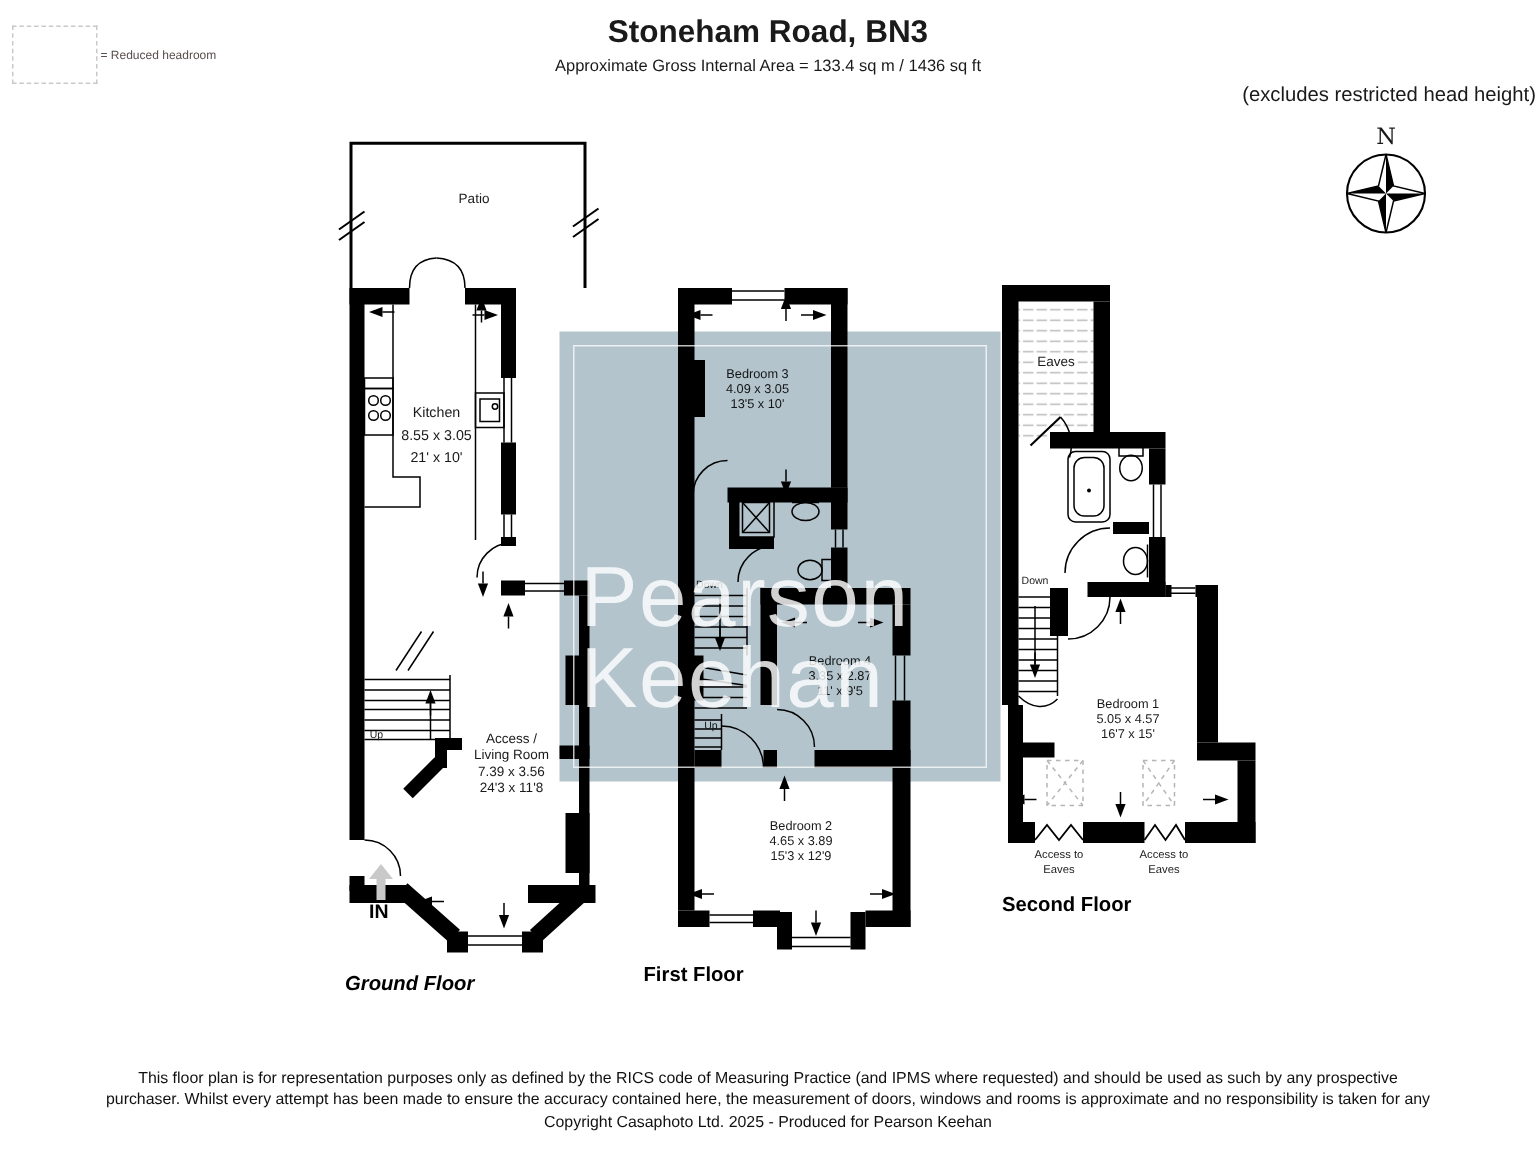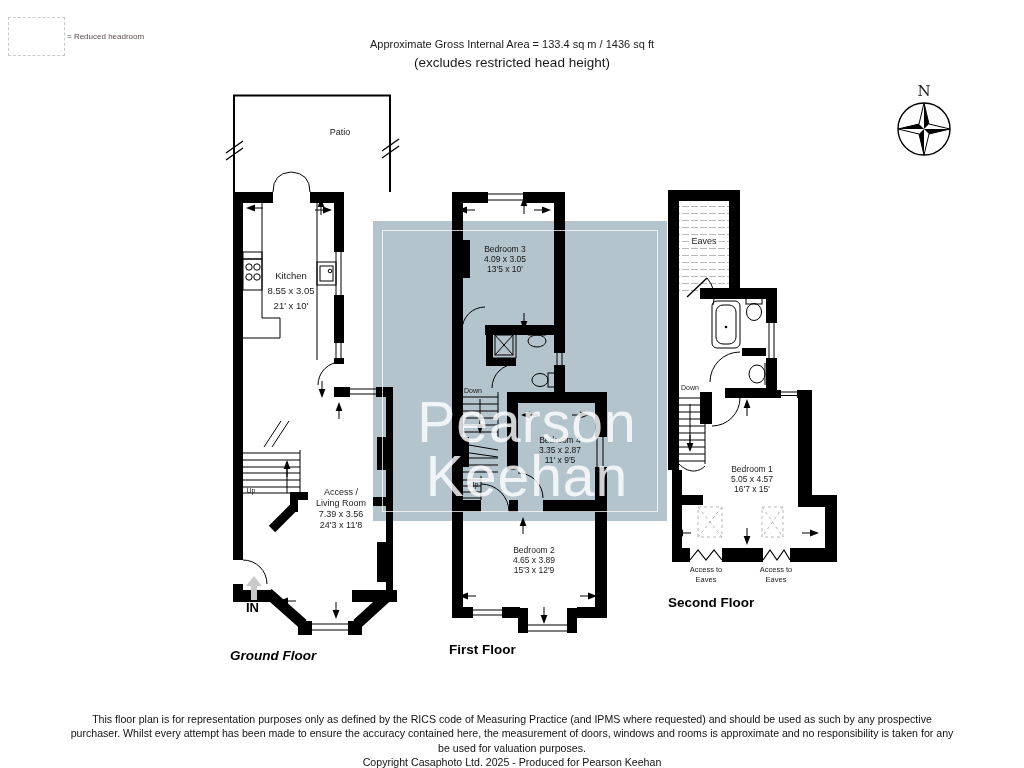--- a/index.html
+++ b/index.html
@@ -5,29 +5,29 @@
   html,body{margin:0;padding:0;background:#fff;}
   #page{position:relative;width:1024px;height:768px;background:#ffffff;overflow:hidden;
         font-family:"Liberation Sans",sans-serif;color:#1a1a1a;}
   #plan-svg{position:absolute;left:0;top:0;}
   .lbl{position:absolute;transform:translateX(-50%);text-align:center;white-space:nowrap;color:#1a1a1a;}
   .lbl-left{position:absolute;white-space:nowrap;color:#000;}
   .floor-title{font-weight:bold;font-size:13.5px;}
   .hdr{position:absolute;left:0;right:0;text-align:center;}
   #title{top:10px;font-size:21px;font-weight:bold;}
   #area-line{top:38px;font-size:11px;}
-  #note-line{top:55px;font-size:13.5px;}
+  #note-line{top:55px;font-size:13.5px;text-align:right;}
   #legend-box{position:absolute;left:8px;top:17px;width:55px;height:37px;border:1px dashed #c9c9c9;}
   #legend-label{position:absolute;left:67px;top:32px;font-size:8px;color:#5a4d4d;}
   
   #wm-tint{position:absolute;left:373px;top:221px;width:294px;height:300px;
            mix-blend-mode:multiply;}
   #wm-inner{position:absolute;left:382px;top:230px;width:274px;height:280px;
             border:1px solid rgba(255,255,255,0.75);}
-  #wm-text{position:absolute;left:373px;top:395px;width:294px;text-align:center;
+  #wm-text{position:absolute;left:373px;top:371px;width:294px;
            padding-left:14px;box-sizing:border-box;
            font-size:57px;line-height:54px;color:rgba(255,255,255,0.82);letter-spacing:1px;}
   #footer{position:absolute;left:0;right:0;top:712px;text-align:center;
           font-size:10.6px;line-height:14.4px;color:#111;}
 </style>
 </head>
 <body>
 
 <div id="page">
 
@@ -294,21 +294,21 @@
       <path d="M0,-26 L5,-5 L26,0 L5,5 L0,26 L-5,5 L-26,0 L-5,-5 Z" fill="#fff" stroke="#000" stroke-width="1"></path>
       <path d="M0,-26 L5,-5 L0,0 Z" fill="#000"></path>
       <path d="M26,0 L5,5 L0,0 Z" fill="#000"></path>
       <path d="M0,26 L-5,5 L0,0 Z" fill="#000"></path>
       <path d="M-26,0 L-5,-5 L0,0 Z" fill="#000"></path>
     </g>
   </svg>
 
   <div class="lbl" style="left:924px;top:82px;font-size:15px;font-family:'DejaVu Serif',serif;">N</div>
 
-  <div class="lbl" style="left:316px;top:127px;font-size:9px;margin-left:24px;">Patio</div>
+  <div class="lbl" style="left:316px;top:127px;font-size:9px;">Patio</div>
 
   <div class="lbl" style="left:291px;top:268px;font-size:9.5px;line-height:15px;">
     <div>Kitchen</div>
     <div>8.55 x 3.05</div>
     <div>21' x 10'</div>
   </div>
 
   <div class="lbl" style="left:341px;top:487px;font-size:9px;line-height:11px;">
     <div>Access /</div>
     <div>Living Room</div>
@@ -352,36 +352,36 @@
   <div class="lbl" style="left:706px;top:565px;font-size:7.5px;line-height:9.5px;">
     <div>Access to</div>
     <div>Eaves</div>
   </div>
   <div class="lbl" style="left:776px;top:565px;font-size:7.5px;line-height:9.5px;">
     <div>Access to</div>
     <div>Eaves</div>
   </div>
 
   <div class="lbl-left floor-title" style="left:230px;top:648px;font-style:italic;">Ground Floor</div>
-  <div class="lbl-left floor-title" style="left:449px;top:642px;">First Floor</div>
+  <div class="lbl-left floor-title" style="left:429px;top:642px;">First Floor</div>
   <div class="lbl-left floor-title" style="left:668px;top:595px;text-align:center;">Second Floor</div>
 
   <div id="wm-tint" style="background: rgb(179, 196, 204);"></div>
   <div id="wm-inner"></div>
   <div id="wm-text">
     <div>Pearson</div>
     <div>Keehan</div>
   </div>
 
+  <div class="hdr" id="title">Stoneham Road, BN3</div>
   <div class="hdr" id="area-line">Approximate Gross Internal Area = 133.4 sq m / 1436 sq ft</div>
   <div class="hdr" id="note-line">(excludes restricted head height)</div>
 
   <div id="legend-box"></div>
   <div id="legend-label">= Reduced headroom</div>
 
   <div id="footer">
     <div>This floor plan is for representation purposes only as defined by the RICS code of Measuring Practice (and IPMS where requested) and should be used as such by any prospective</div>
     <div>purchaser. Whilst every attempt has been made to ensure the accuracy contained here, the measurement of doors, windows and rooms is approximate and no responsibility is taken for any</div>
-    <div>be used for valuation purposes.</div>
     <div>Copyright Casaphoto Ltd. 2025 - Produced for Pearson Keehan</div>
   </div>
 
 </div>
 
 </body></html>

